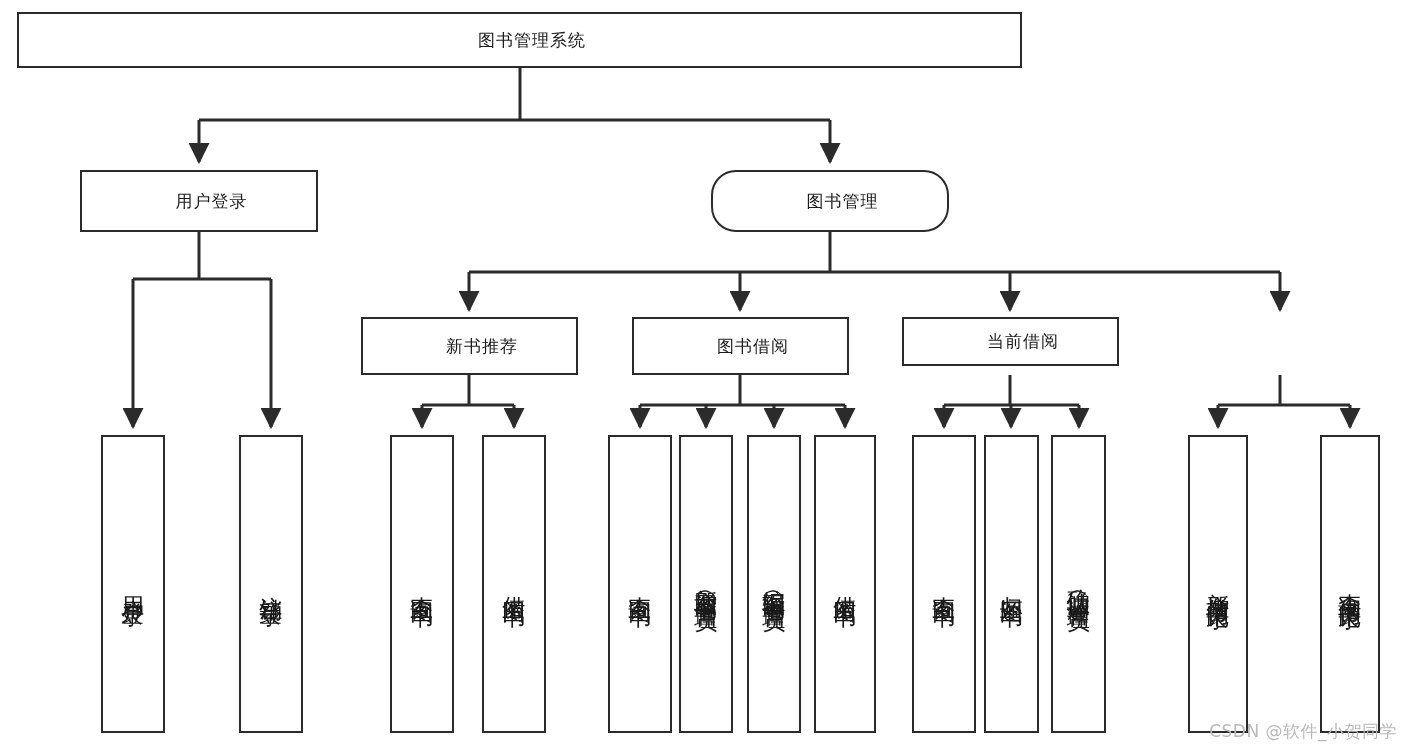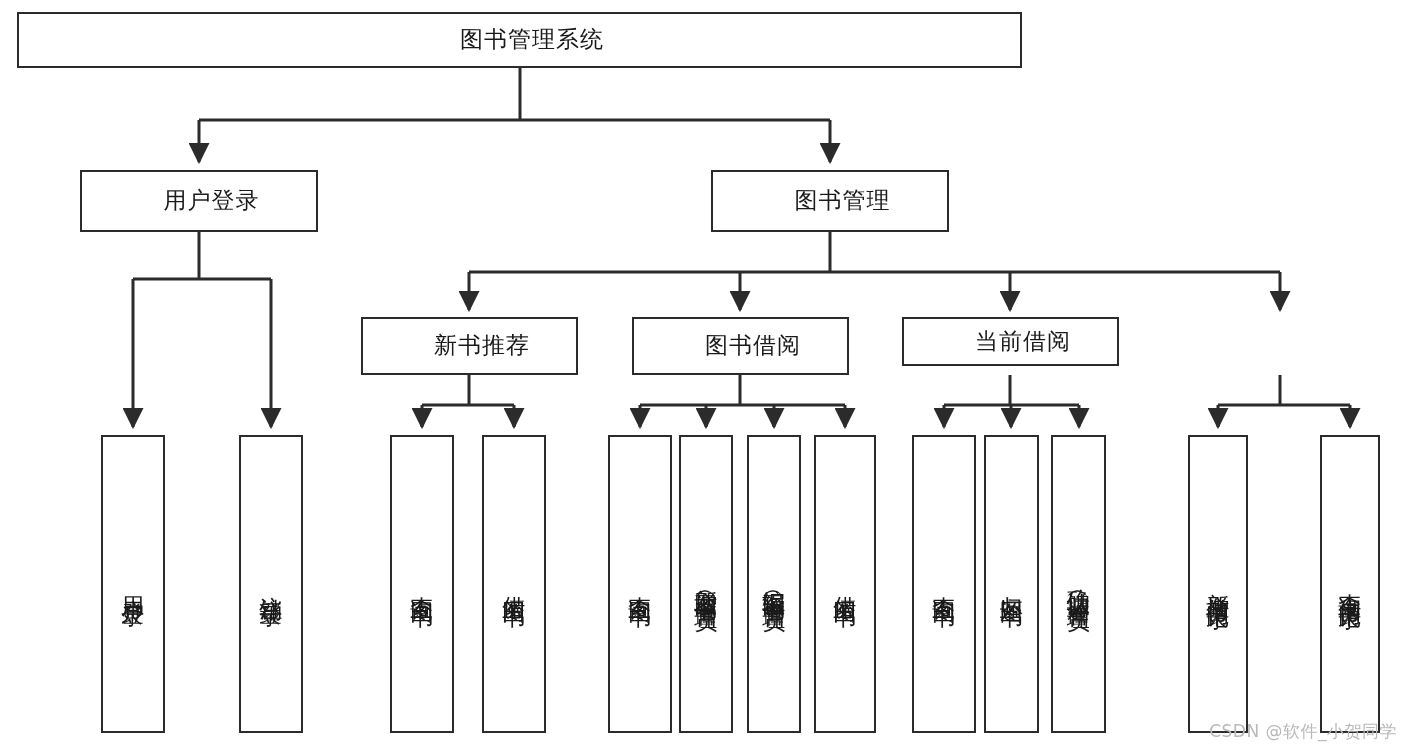--- a/index.html
+++ b/index.html
@@ -32,21 +32,21 @@
     position: absolute;
     box-sizing: border-box;
     background: #ffffff;
     border: 2.5px solid #2b2b2b;
     display: flex;
     align-items: center;
     justify-content: center;
     color: #1a1a1a;
   }
   .node.horiz {
-    font-size: 23px;
+    font-size: 17px;
     letter-spacing: 1px;
     line-height: 1.2;
     padding-left: 25px;
   }
   .node.vert {
     writing-mode: vertical-rl;
     text-orientation: upright;
     font-size: 23px;
     letter-spacing: 3px;
     line-height: 1.15;
@@ -128,21 +128,21 @@
     </g>
   </svg>
 
   <div class="node horiz" style="left:17px; top:12px; width:1005px; height:56px;">
     <span class="label">图书管理系统</span>
   </div>
 
   <div class="node horiz" style="left:80px; top:170px; width:238px; height:62px;">
     <span class="label">用户登录</span>
   </div>
-  <div class="node horiz" style="left:711px; top:170px; width:238px; height:62px;">
+  <div class="node horiz" style="left:711px; top:170px; width:238px; height:62px;border-radius:25px;">
     <span class="label">图书管理</span>
   </div>
 
   <div class="node horiz" style="left:361px; top:317px; width:217px; height:58px;justify-content:center;">
     <span class="label">新书推荐</span>
   </div>
   <div class="node horiz" style="left:632px; top:317px; width:217px; height:58px;">
     <span class="label">图书借阅</span>
   </div>
   <div class="node horiz" style="left:902px; top:317px; width:217px; height:49px;">

